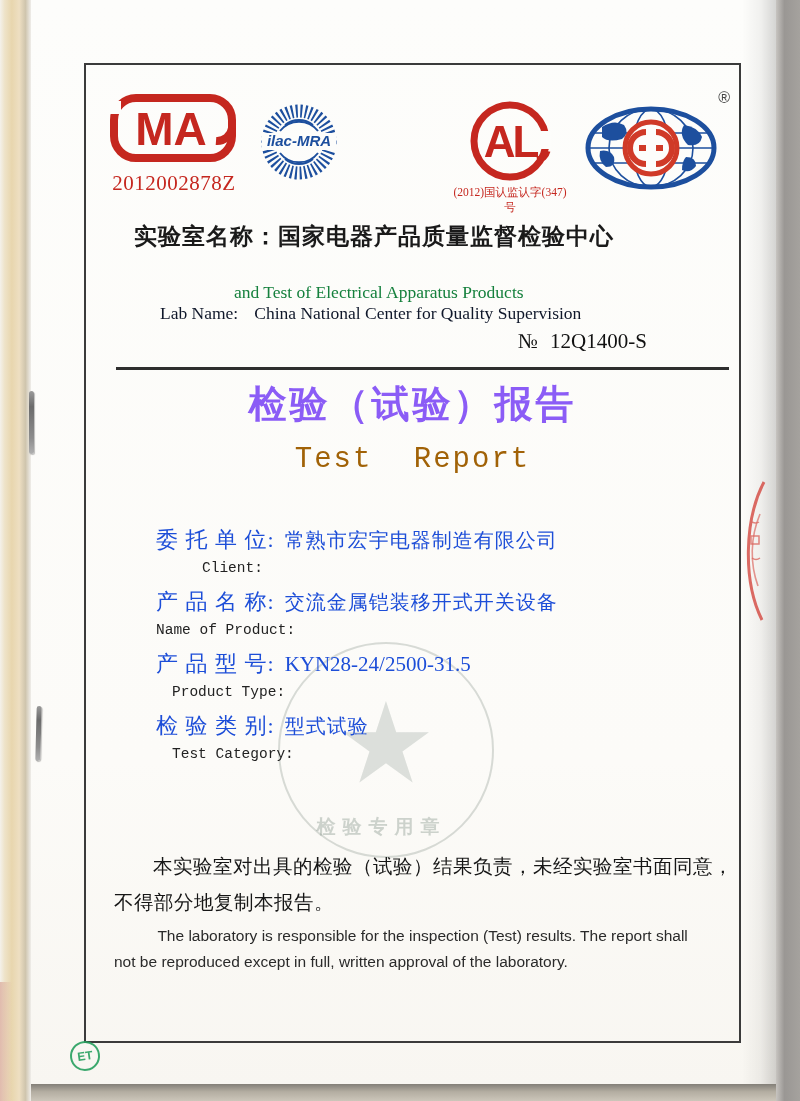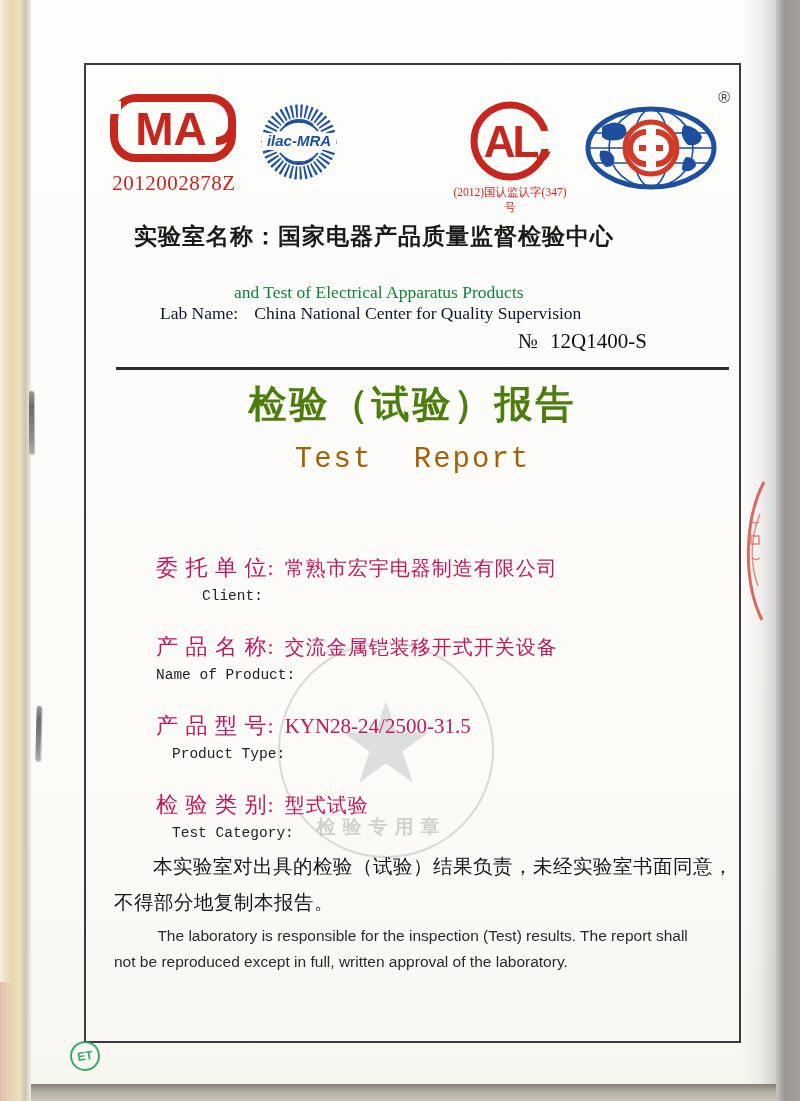--- a/index.html
+++ b/index.html
@@ -81,28 +81,28 @@
   .lab-en1{left:74px;top:192px;font-size:17.5px;color:#0f172a;margin-top:46px;}
   .lab-en1 .gap{display:inline-block;width:16px;}
   .lab-en2{left:148px;top:217px;font-size:17.5px;color:#15803d;}
 
   
   .report-no{left:432px;top:264px;font-size:21px;color:#111;}
   .report-no .nosym{margin-right:12px;}
   .divider{left:30px;top:302px;width:613px;height:3px;background:#2e2e2e;}
 
   
-  .title-cn{left:0;right:0;top:314px;text-align:center;font-size:38px;font-weight:bold;color:#4d7c0f;
+  .title-cn{left:0;right:0;top:314px;text-align:center;font-size:38px;font-weight:bold;color:#8b5cf6;
             letter-spacing:3px;font-family:"DejaVu Sans","Liberation Sans",sans-serif;}
   .title-en{left:0;right:0;top:378px;text-align:center;font-size:29px;color:#a16207;
             font-family:"Liberation Mono","DejaVu Sans Mono",monospace;letter-spacing:2px;word-spacing:22px;}
 
   
   .fields{left:70px;top:460px;}
-  .f-cn{font-size:22px;color:#be185d;letter-spacing:1px;white-space:nowrap;margin-top:28px;}
+  .f-cn{font-size:22px;color:#1d4ed8;letter-spacing:1px;white-space:nowrap;}
   .f-cn .val{margin-left:10px;font-size:20px;}
   .f-cn .val.type-serif{font-size:21px;letter-spacing:0;}
   .f-en{font-family:"Liberation Mono","DejaVu Sans Mono",monospace;font-size:14.5px;color:#222;
         margin:5px 0 11px 0;}
   .f-en.ind45{margin-left:46px;}
   .f-en.ind8{margin-left:16px;}
 
   
   .disc-cn{left:28px;top:784px;width:640px;font-size:19.5px;color:#161616;line-height:1.85;letter-spacing:.5px;}
   .disc-cn .l1{text-indent:2em;white-space:nowrap;}

